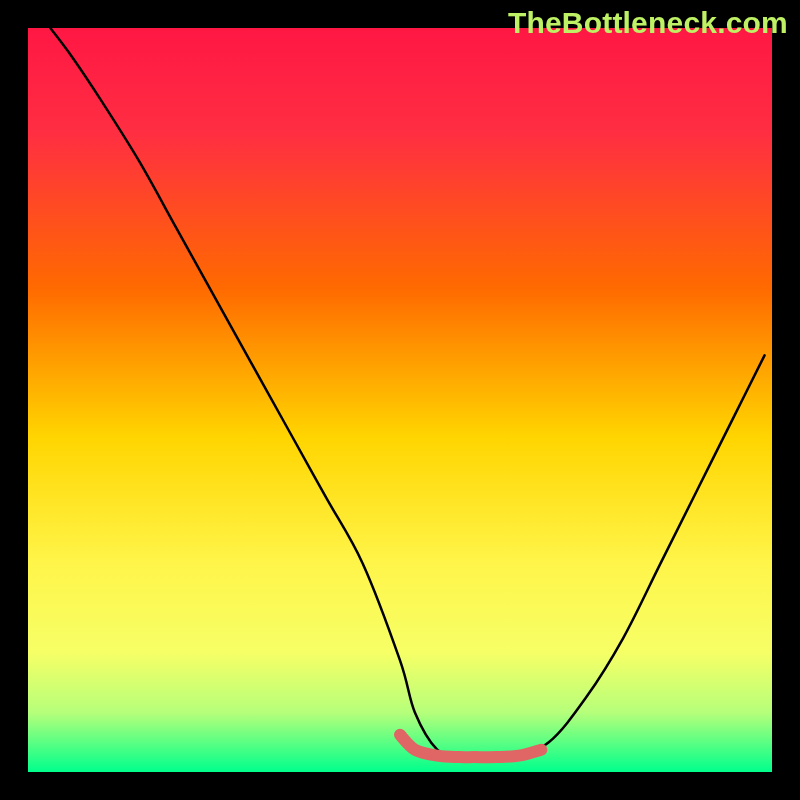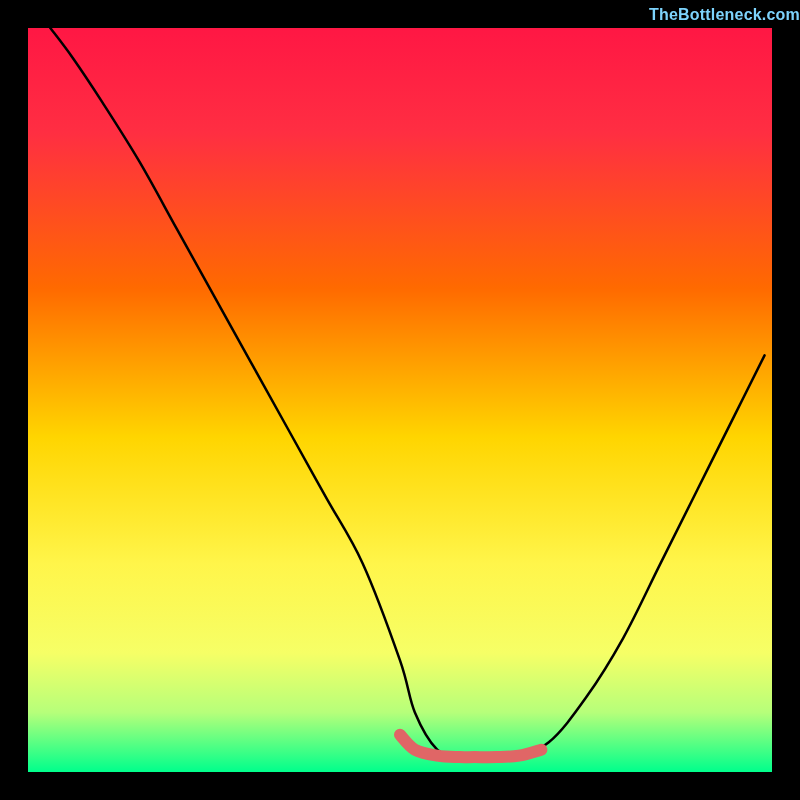--- a/index.html
+++ b/index.html
@@ -13,23 +13,23 @@
   }
   .frame {
     position: relative;
     width: 800px;
     height: 800px;
     background: #000;
   }
   .watermark {
     position: absolute;
     top: 6px;
-    right: 0;
-    color: #7dd3fc;
-    font-size: 16px;
+    right: 12px;
+    color: #bef264;
+    font-size: 30px;
     font-weight: 600;
     letter-spacing: 0.2px;
     z-index: 3;
   }
   svg {
     display: block;
   }
 </style>
 </head>
 <body>

